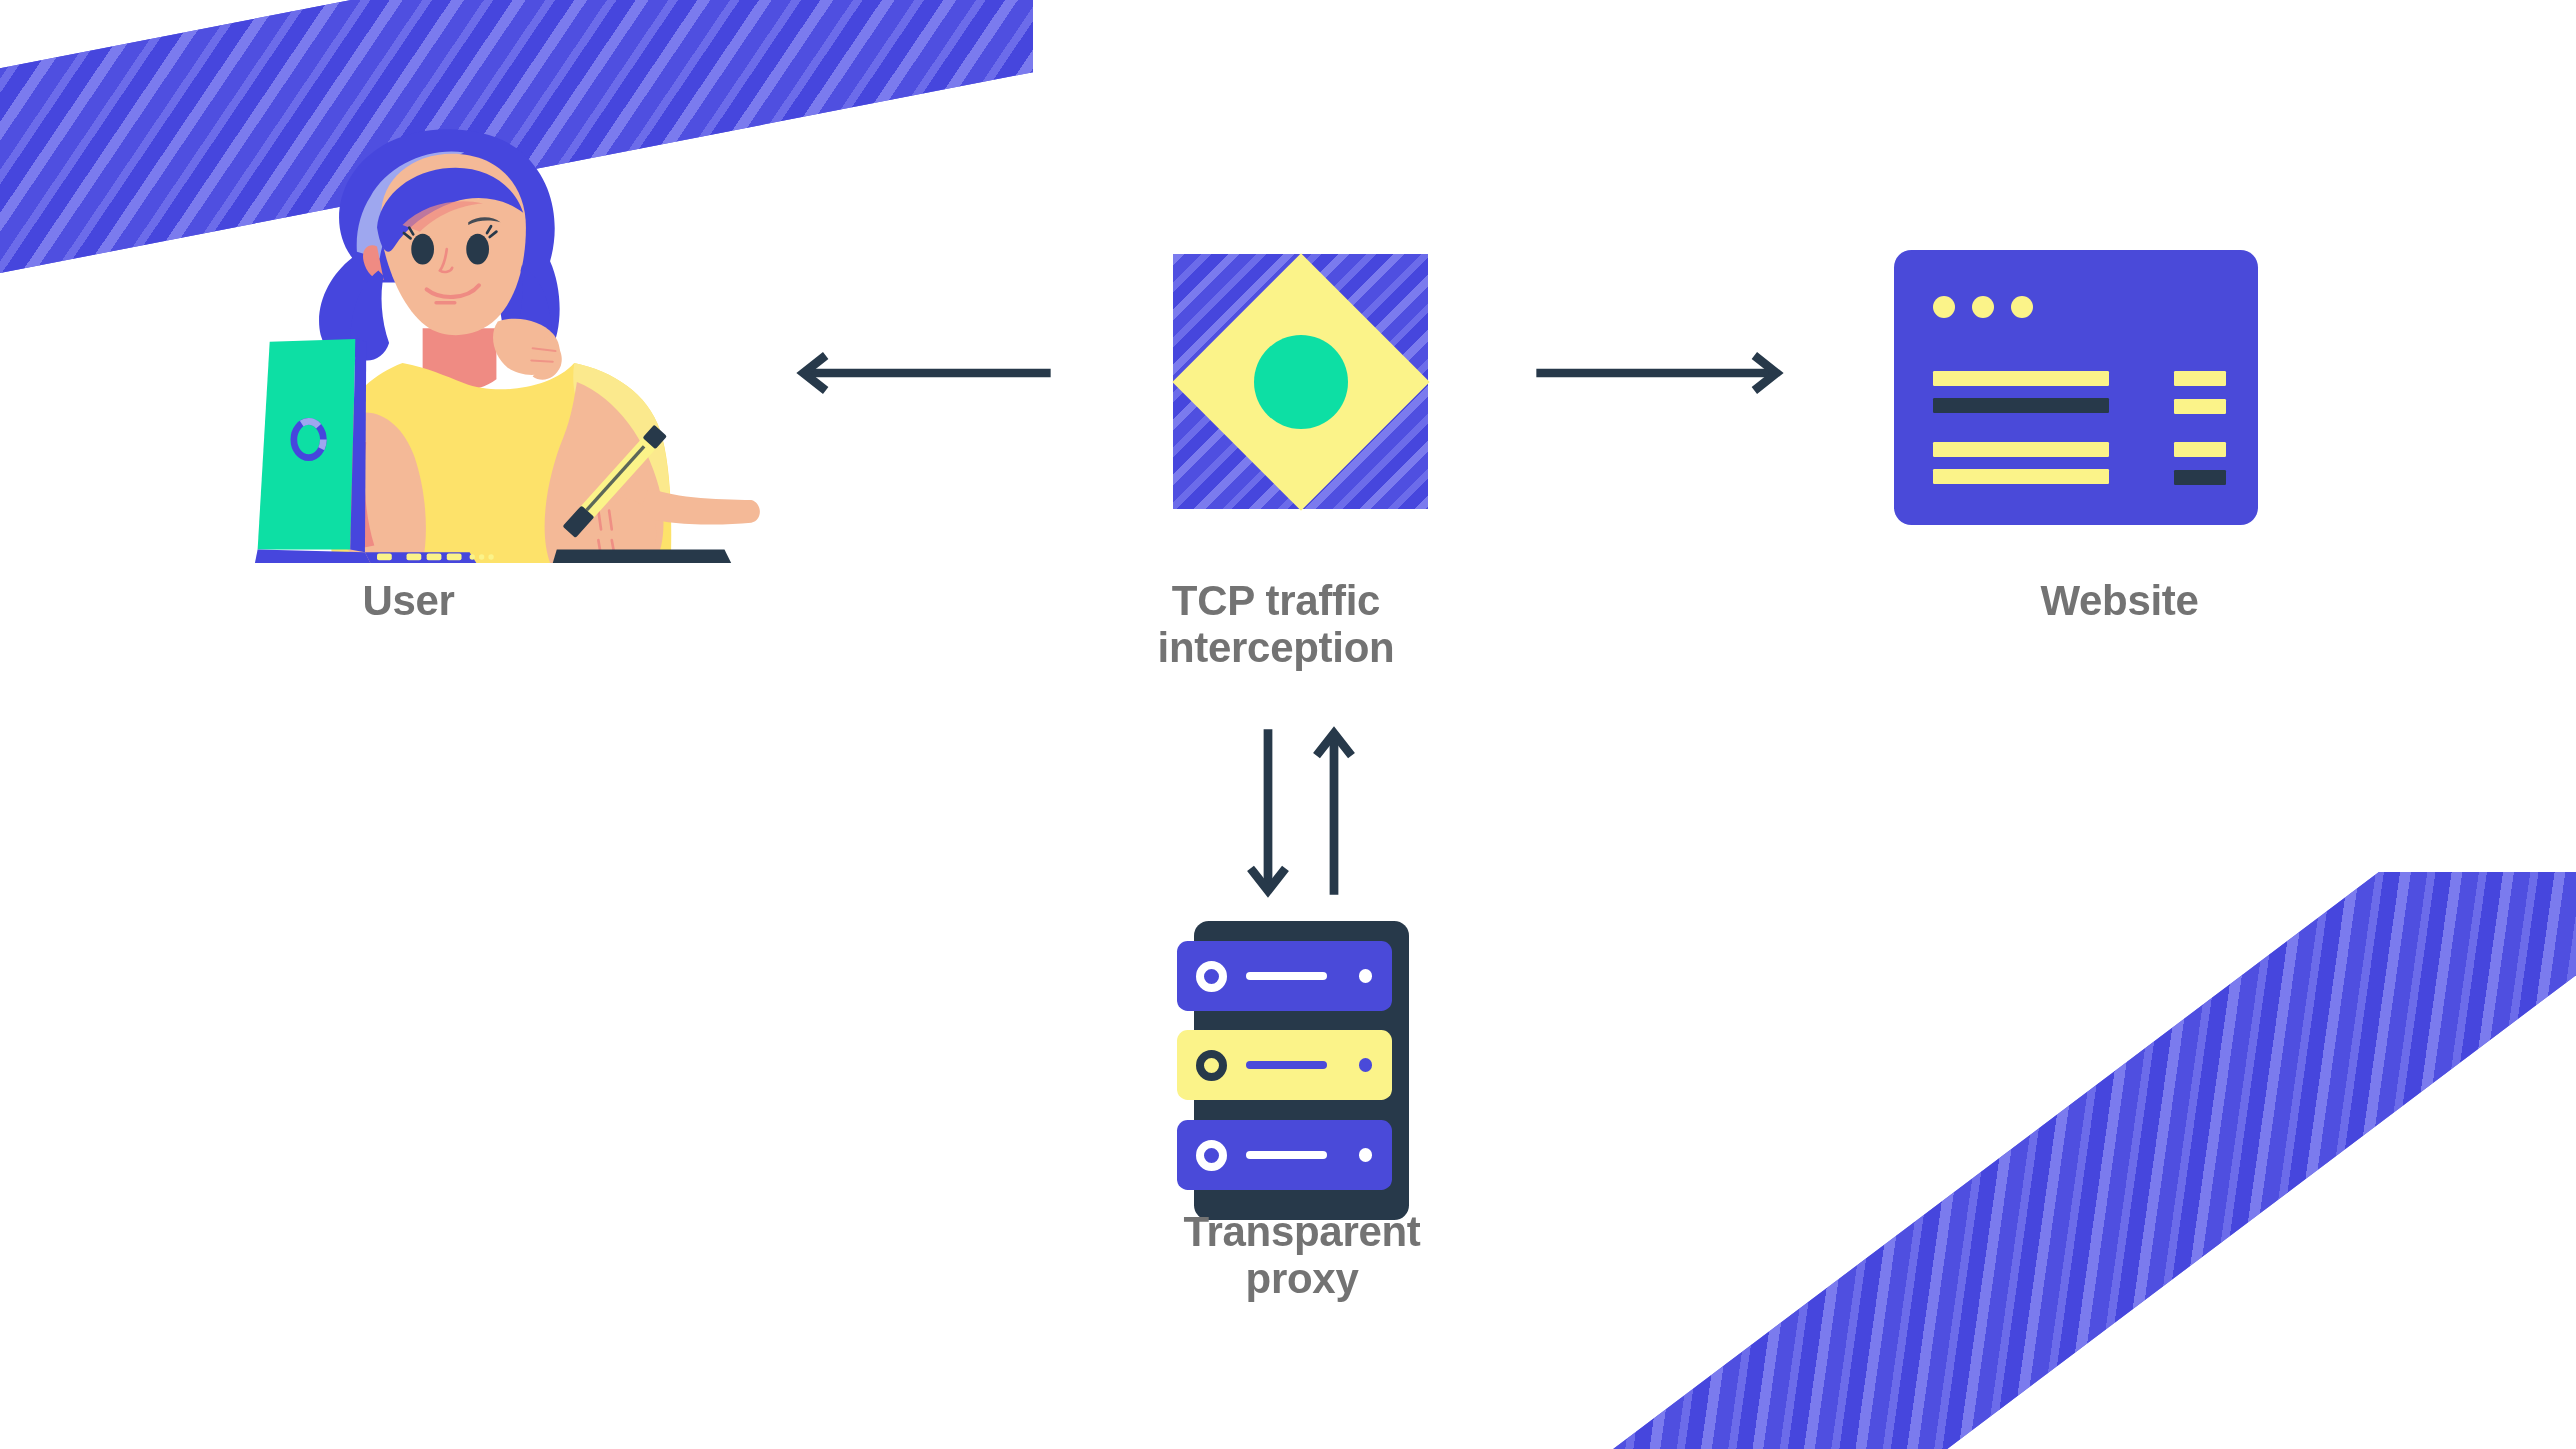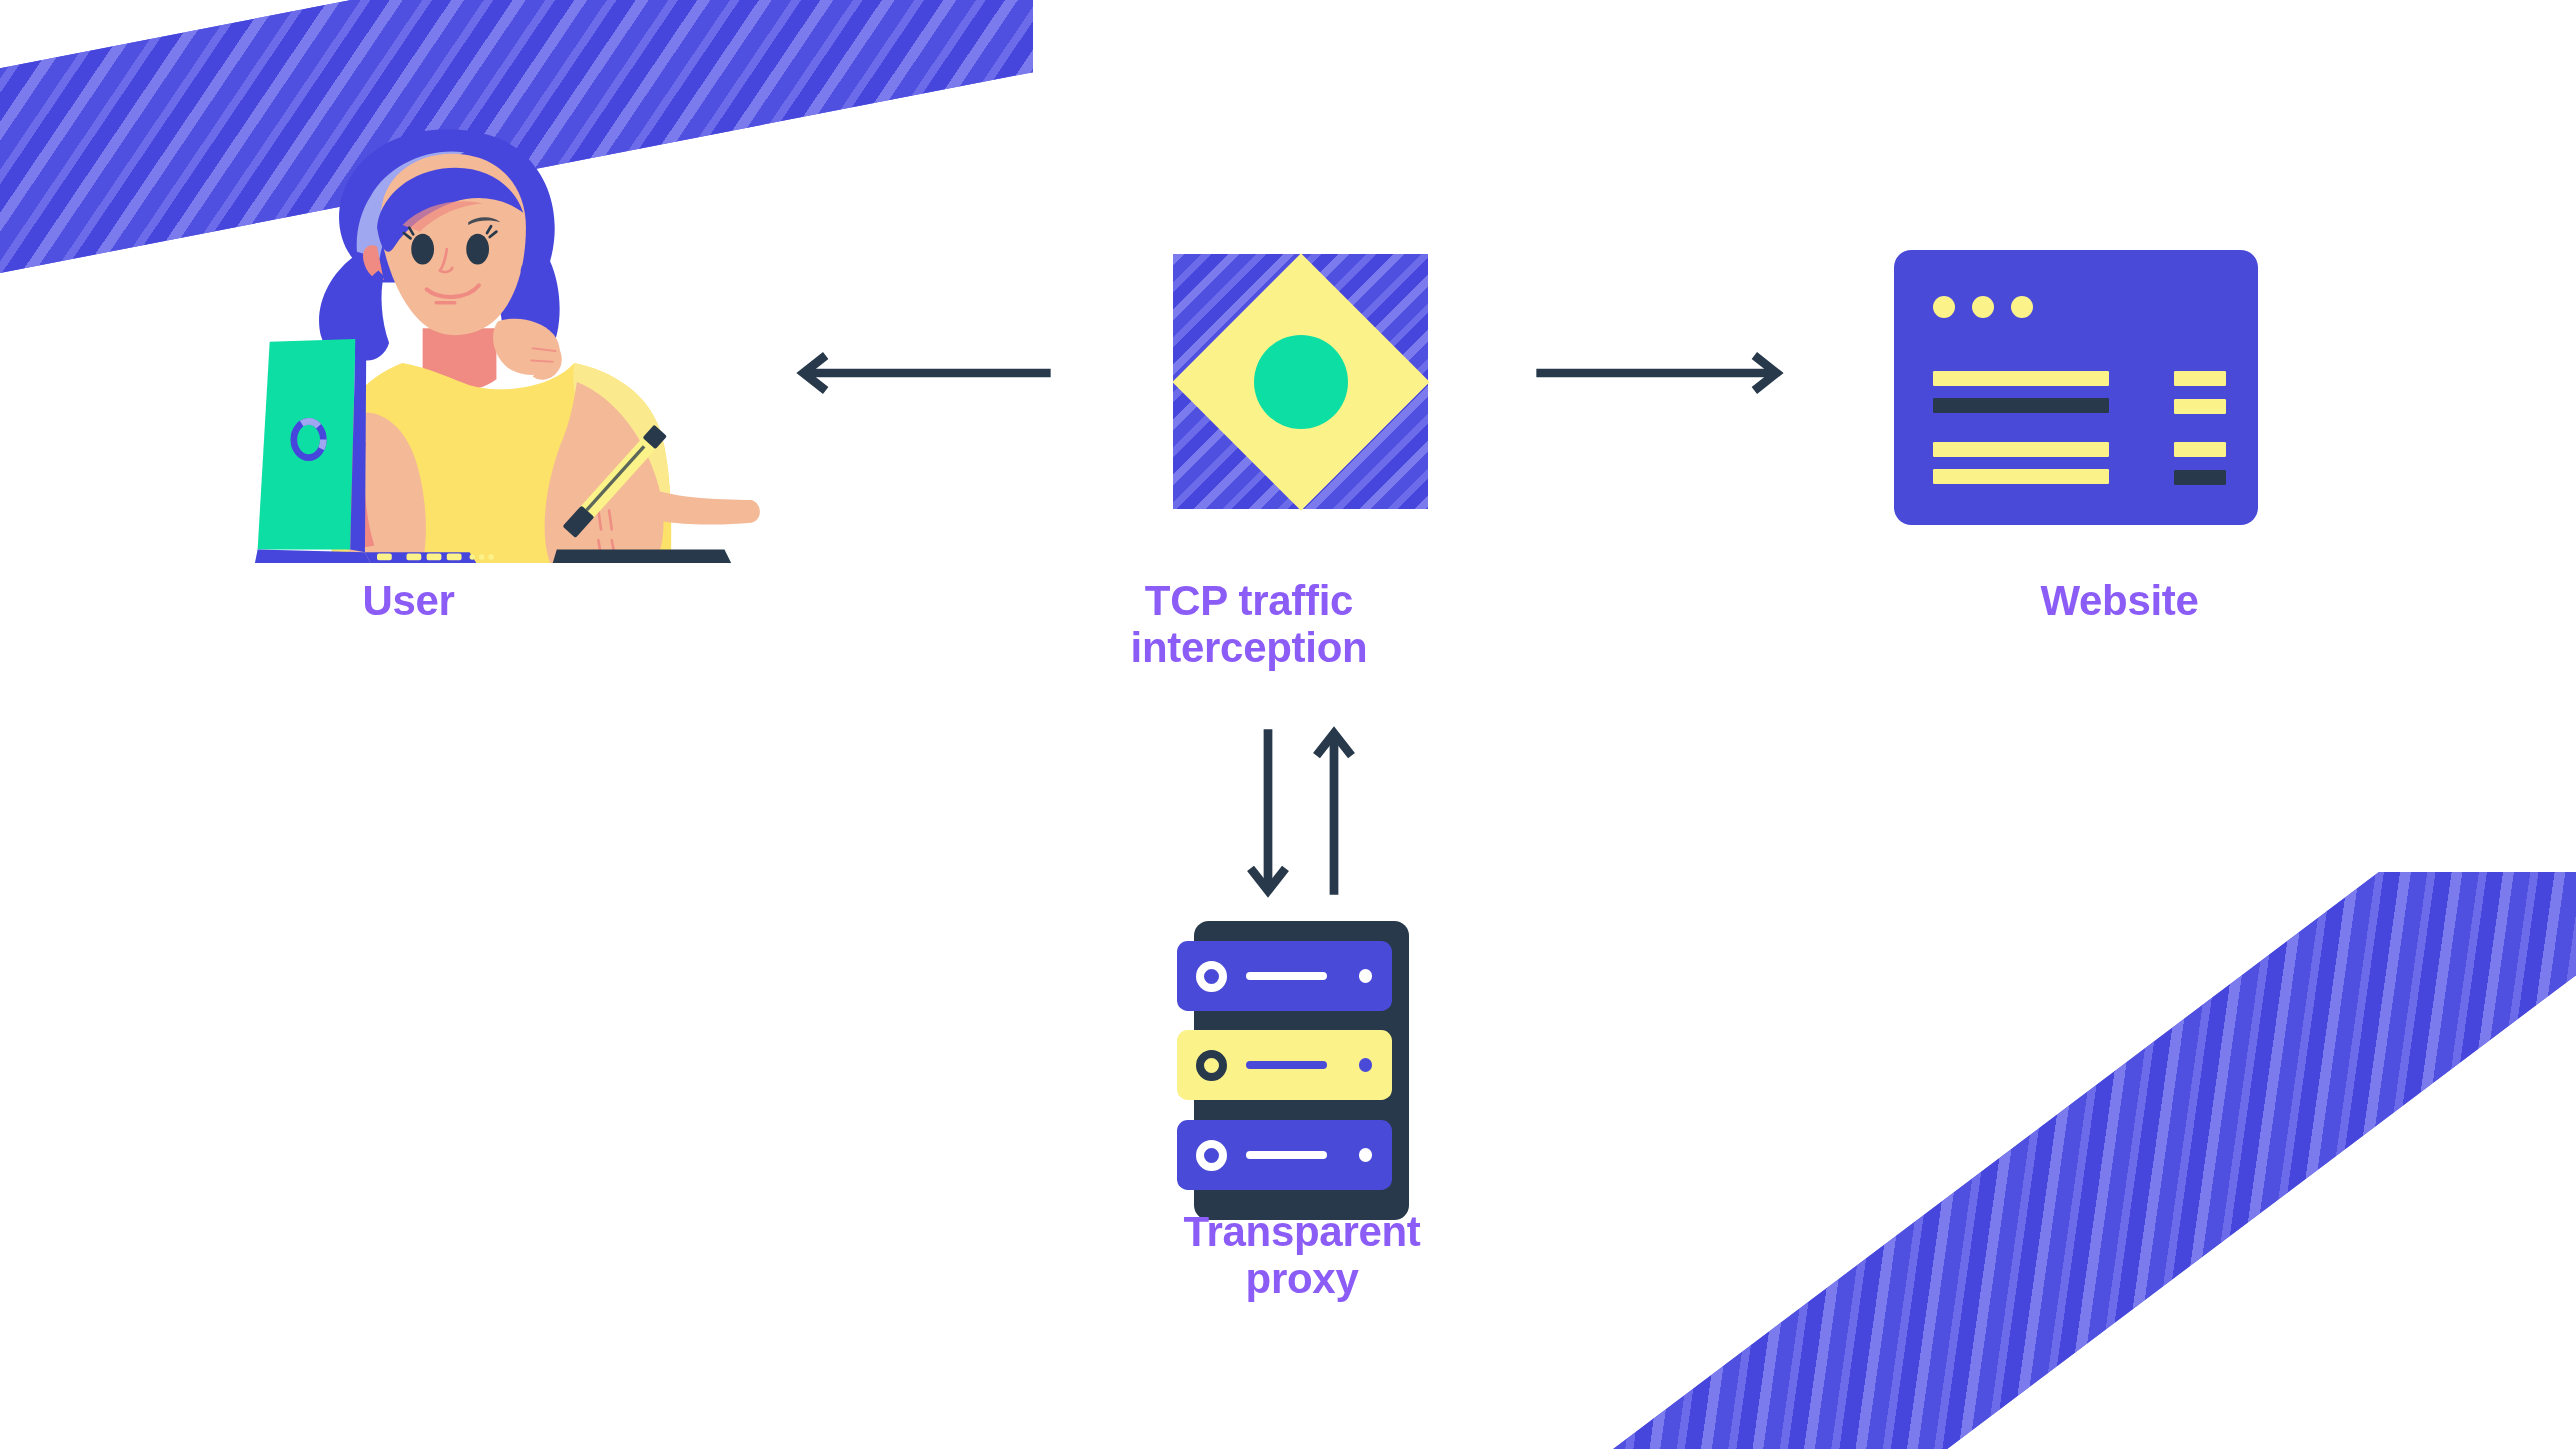--- a/index.html
+++ b/index.html
@@ -66,21 +66,21 @@
   #ribbon-bottom .band {
     width: 1543px;
     height: 201px;
     transform: translate(-50%, -50%) rotate(-37deg);
   }
 
   
   .node-label {
     position: absolute;
     text-align: center;
-    color: #8b5cf6;
+    color: #737373;
     font-weight: bold;
     font-size: 42px;
     line-height: 1.13;
     letter-spacing: -0.3px;
     white-space: pre-line;
   }
 
   
   #user-illustration {
     position: absolute;
@@ -246,21 +246,21 @@
   #proxy-icon .rack.r2 .led { background: #4a4ad9; }
 
   
   .arrow {
     position: absolute;
   }
   .arrow svg { display: block; overflow: visible; }
 
   
   #label-user     { left: 288px;  top: 577px;  width: 241px; }
-  #label-tcp      { left: 1014px; top: 577px;  width: 470px; }
+  #label-tcp      { left: 1041px; top: 577px;  width: 470px; }
   #label-website  { left: 1999px; top: 577px;  width: 241px; }
   #label-proxy    { left: 1067px; top: 1208px; width: 470px; }
 </style>
 </head>
 <body>
 
 <div class="ribbon" id="ribbon-top">
   <div class="band"></div>
 </div>
 <div class="ribbon" id="ribbon-bottom">

